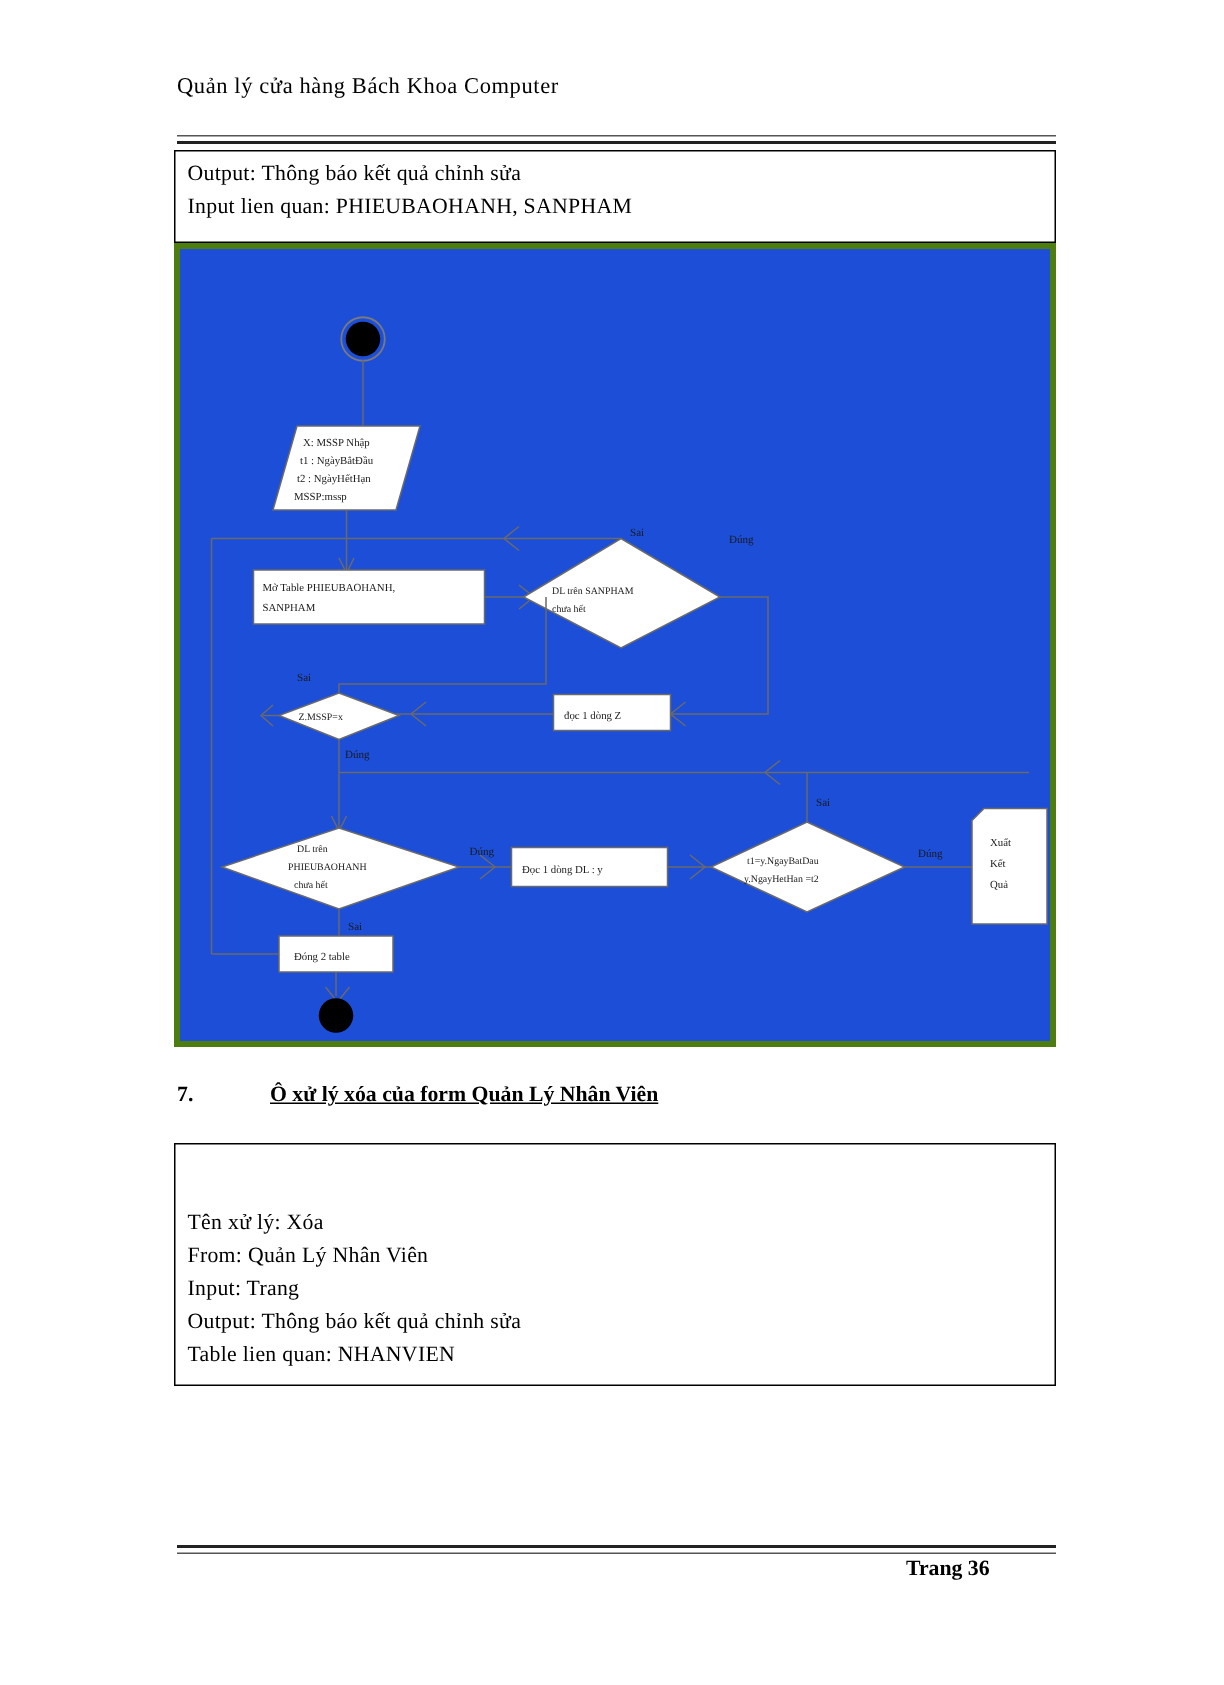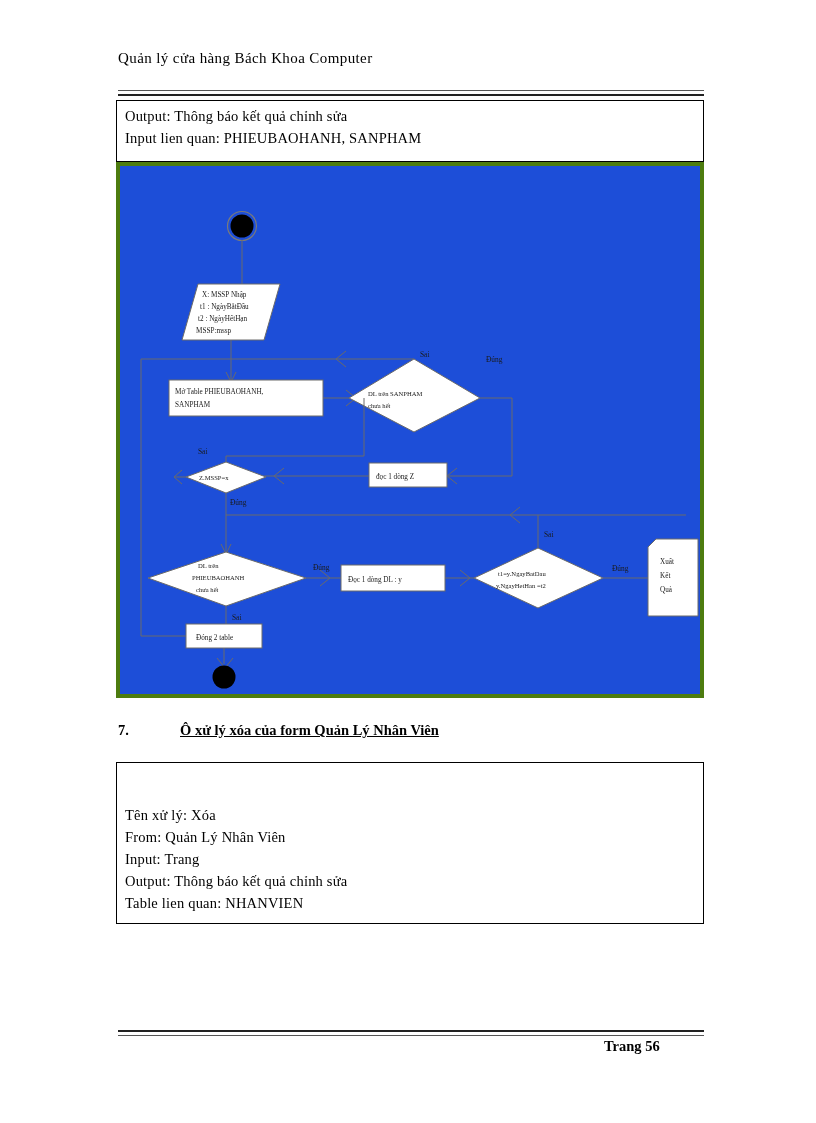--- a/index.html
+++ b/index.html
@@ -298,15 +298,15 @@
 
   <div class="info-box-bottom">
     <div class="bl b1">Tên xử lý:  Xóa</div>
     <div class="bl b2">From:  Quản Lý Nhân Viên</div>
     <div class="bl b3">Input:  Trang</div>
     <div class="bl b4">Output:  Thông báo kết quả chỉnh  sửa</div>
     <div class="bl b5">Table lien  quan:  NHANVIEN</div>
   </div>
 
   <div class="footer-rule"></div>
-  <div class="footer-text">Trang  56</div>
+  <div class="footer-text">Trang  36</div>
 
 </div>
 
 </body></html>

